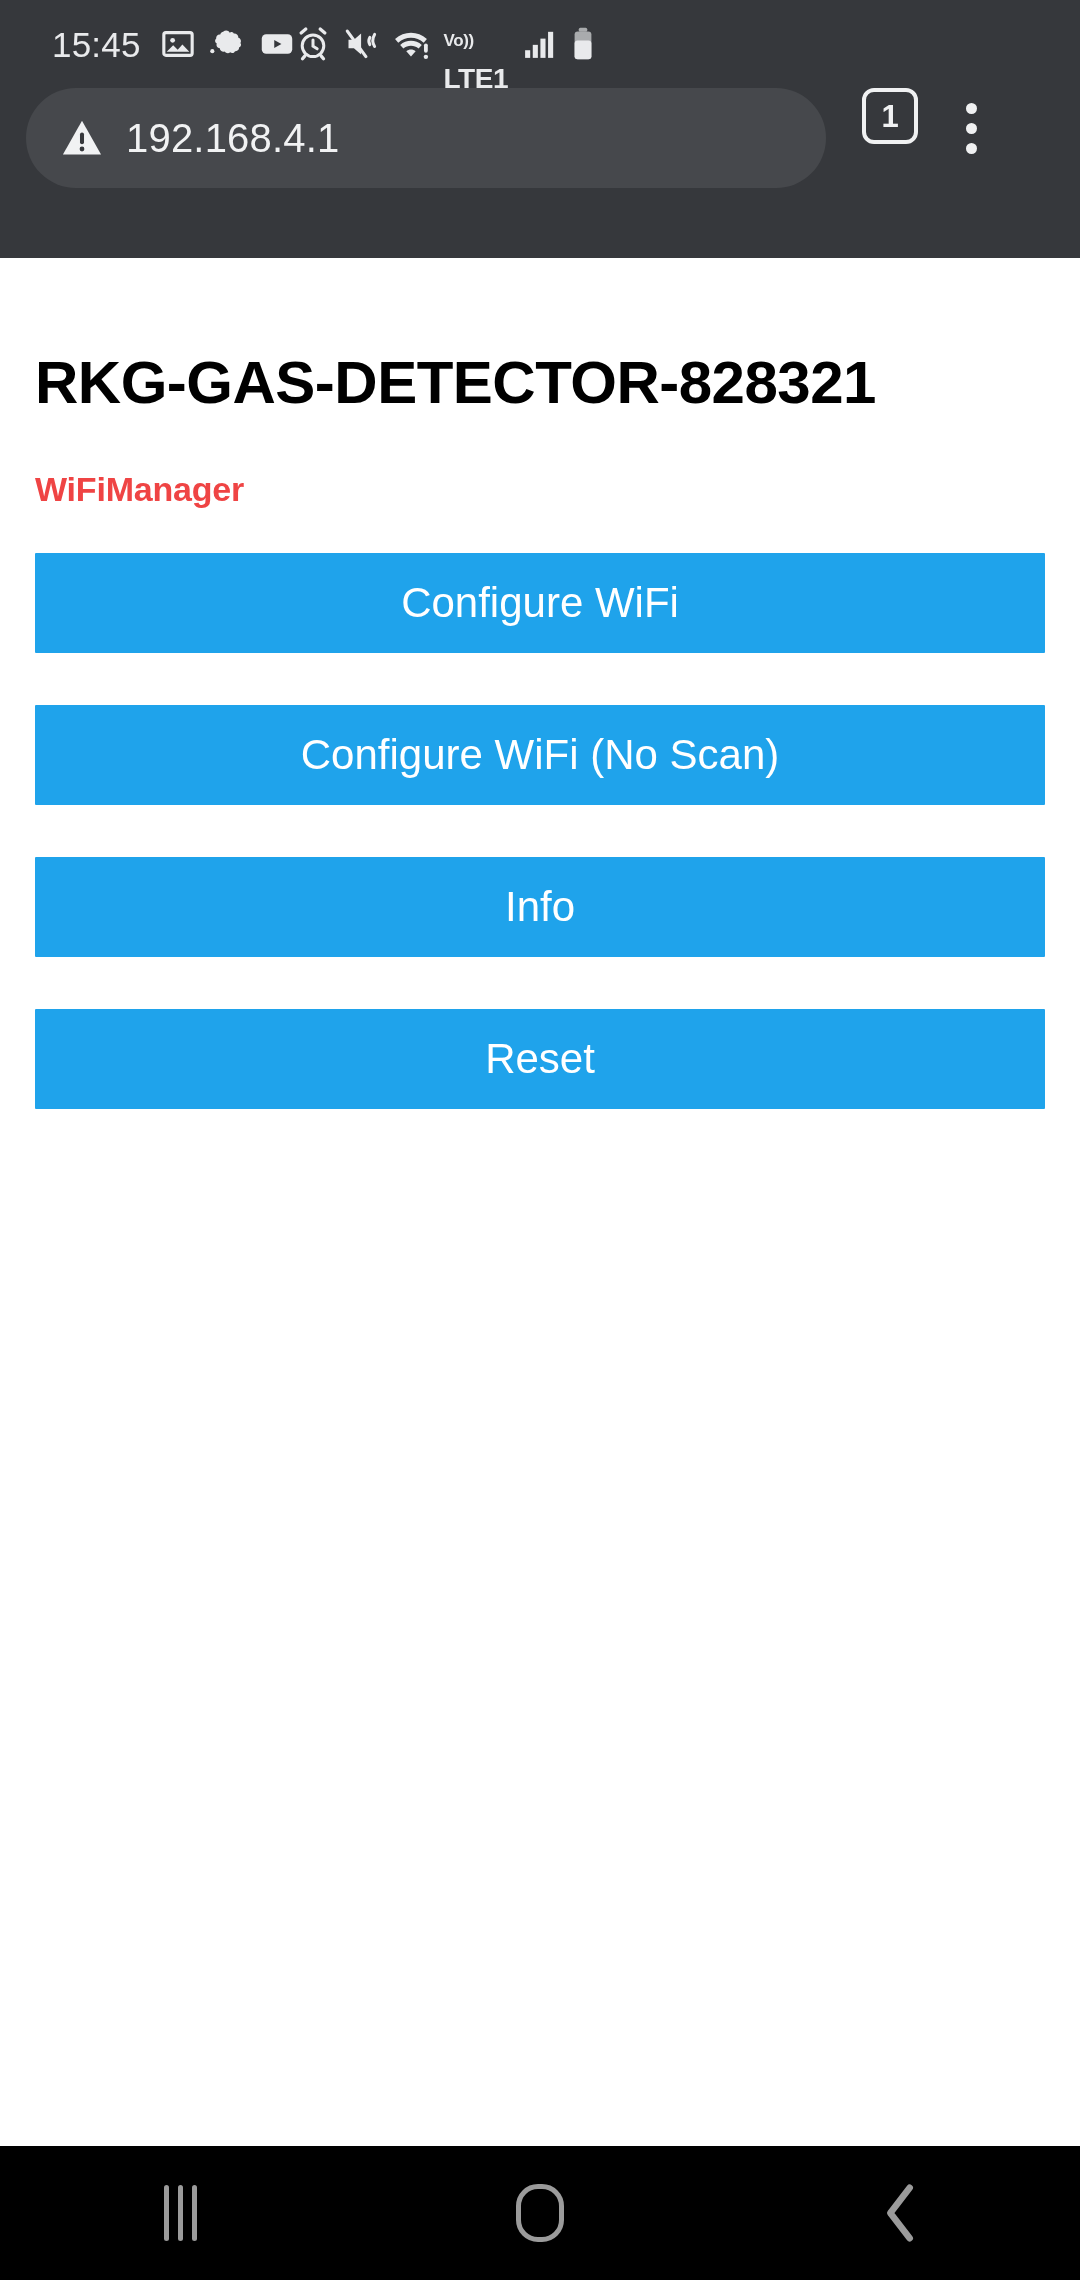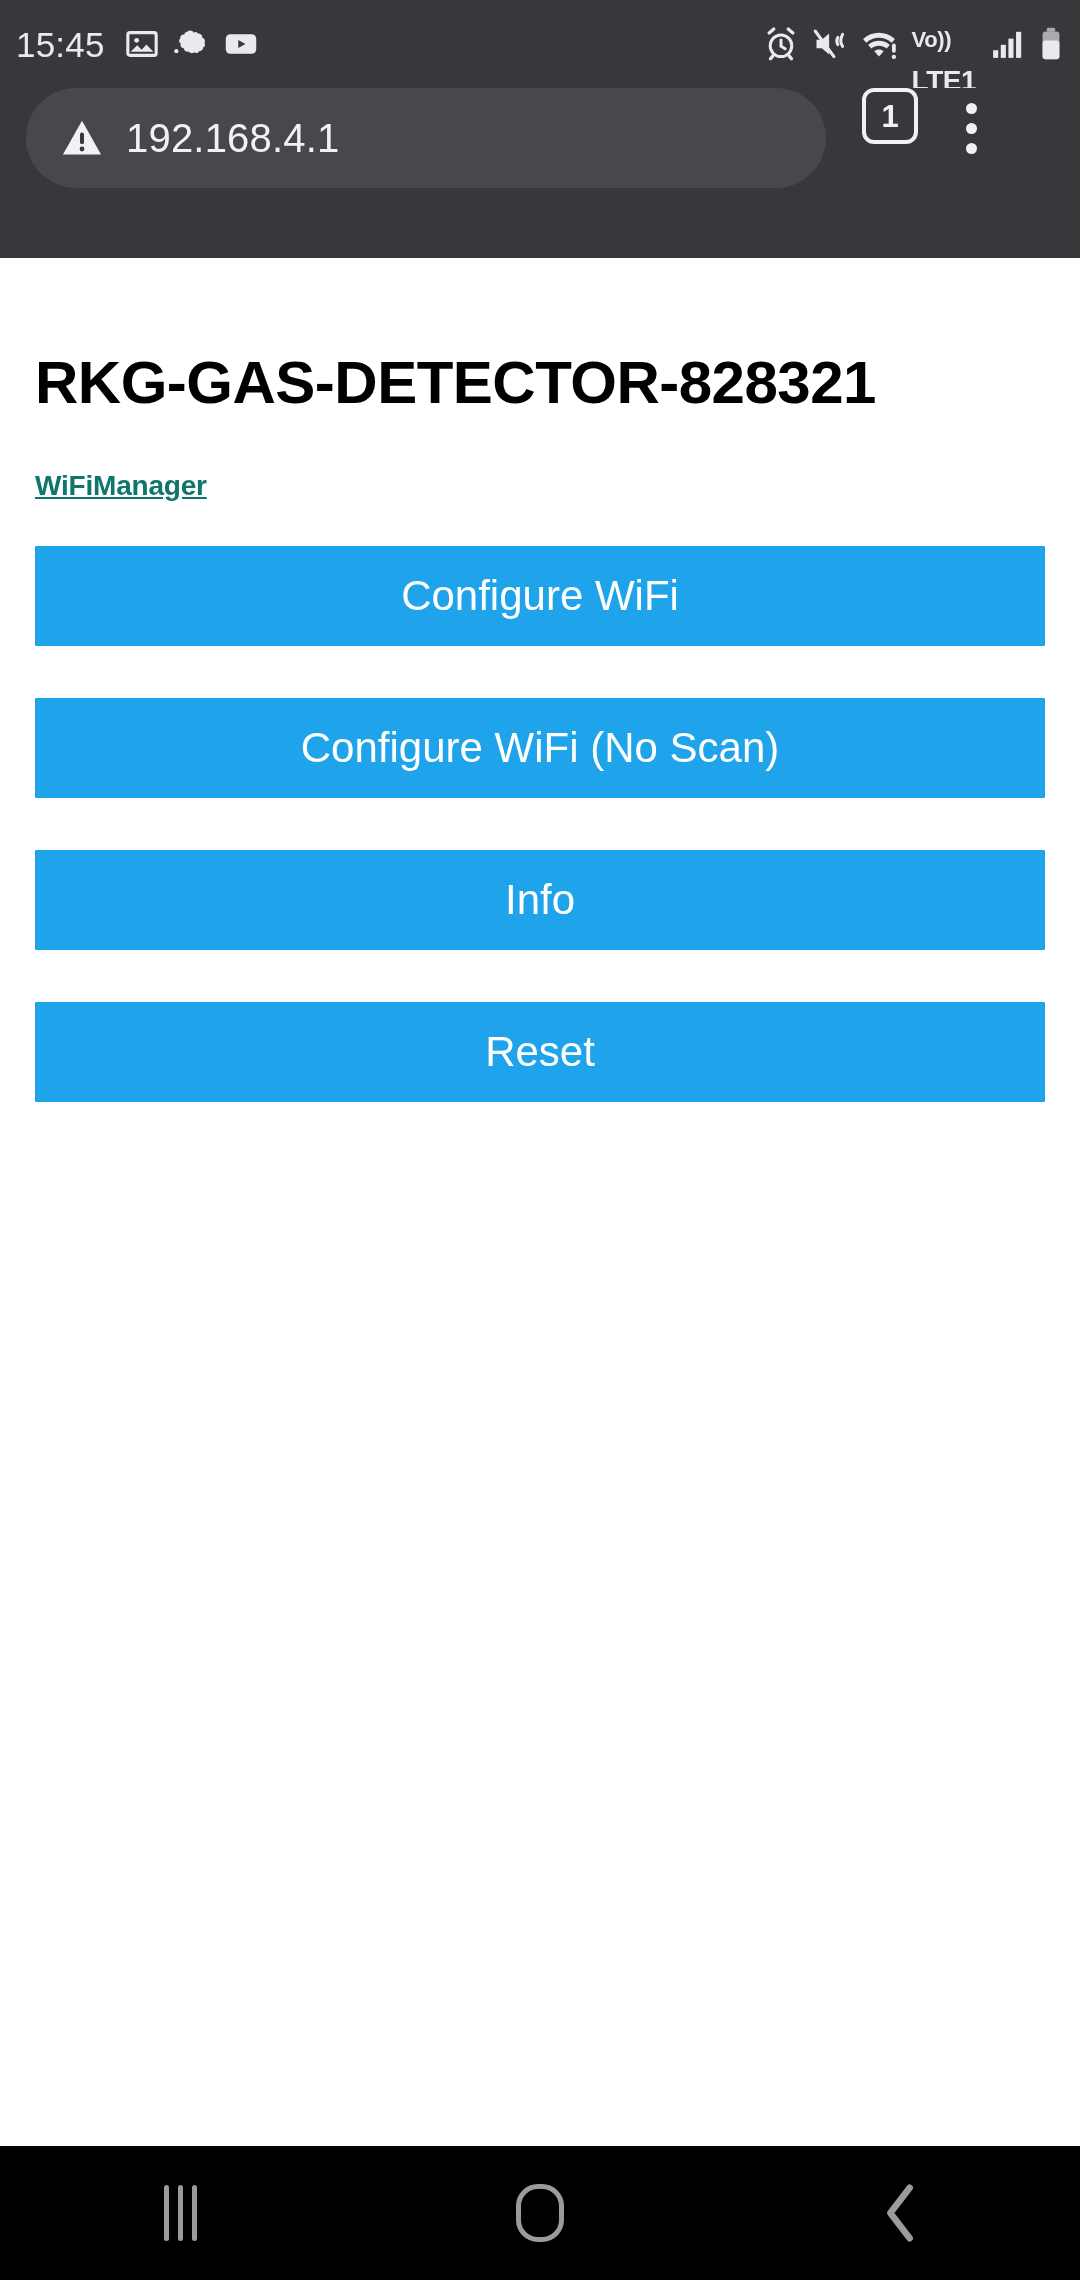--- a/index.html
+++ b/index.html
@@ -8,22 +8,22 @@
     background:#ffffff;
     font-family:"Liberation Sans", sans-serif;
     overflow:hidden;
   }
   #screen { position:relative; width:1080px; height:2280px; overflow:hidden; }
 
   
   .statusbar {
     position:absolute; top:0; left:0; width:1080px; height:88px;
     background:#36383c;
-    display:flex; align-items:center; justify-content:space-between;
-    padding:0 16px;
+    display:flex; align-items:center; justify-content:flex-start;
+    padding:0 52px;
   }
   .sb-left { display:flex; align-items:center; gap:14px; }
   .sb-clock {
     color:#e9eaec; font-size:35px; font-weight:400;
     letter-spacing:0.2px; line-height:1; padding-right:6px;
   }
   .sb-right { display:flex; align-items:center; gap:13px; }
   .sbicon { display:block; }
 
   
@@ -63,22 +63,22 @@
     position:absolute; top:258px; left:0; width:1080px; height:1888px;
     background:#ffffff; padding:0 35px;
   }
   .h1 {
     font-size:60px; font-weight:700; color:#000000;
     line-height:1.16; letter-spacing:-0.5px;
     padding-top:90px;
     word-break:break-word;
   }
   .h3 {
-    font-size:28px; font-weight:700; color:#0f766e;
-    padding-top:52px; letter-spacing:-0.2px;text-decoration:underline;
+    font-size:34px; font-weight:700; color:#ef4444;
+    padding-top:52px; letter-spacing:-0.2px;
   }
   .btnlist { padding-top:44px; display:flex; flex-direction:column; gap:52px; }
   .wmbtn {
     display:block; width:1010px; height:100px;
     background:#1fa3eb; color:#ffffff;
     border:none; border-radius:1px;
     font-family:"Liberation Sans", sans-serif;
     font-size:42px; font-weight:400;
     text-align:center; line-height:100px;
     cursor:pointer;
@@ -137,21 +137,21 @@
 
       <svg class="sbicon" width="38" height="36" viewBox="0 0 26 24">
         <path d="M1.4 8.6C4.6 5.8 8.3 4.3 12.3 4.3s7.7 1.5 10.9 4.3l-2.2 2.5c-2.5-2.2-5.5-3.4-8.7-3.4s-6.2 1.2-8.7 3.4z" fill="#e9eaec"></path>
         <path d="M4.9 12.6c2.1-1.8 4.7-2.8 7.4-2.8s5.3 1 7.4 2.8l-2.2 2.5c-1.5-1.2-3.3-1.9-5.2-1.9s-3.7.7-5.2 1.9z" fill="#e9eaec"></path>
         <path d="M12.3 20.6l-3.2-3.6c.9-.8 2-1.2 3.2-1.2s2.3.4 3.2 1.2z" fill="#e9eaec"></path>
         <rect x="21.2" y="11.6" width="2.6" height="6.4" rx="1.3" fill="#e9eaec"></rect>
         <circle cx="22.5" cy="20.8" r="1.5" fill="#e9eaec"></circle>
       </svg>
 
       <div style="display:flex;flex-direction:column;align-items:flex-start;line-height:1;color:#e9eaec;">
-        <span style="font-size:22px;font-weight:700;letter-spacing:-0.4px;margin-top:36px;">Vo))</span>
+        <span style="font-size:17px;font-weight:700;letter-spacing:-0.4px;margin-top:36px;">Vo))</span>
         <span style="font-size:28px;font-weight:700;letter-spacing:-0.5px;margin-top:16px;">LTE1</span>
       </div>
 
       <svg class="sbicon" width="36" height="34" viewBox="0 0 24 24">
         <rect x="2.2" y="16.4" width="3.6" height="5.4" fill="#e9eaec"></rect>
         <rect x="7.6" y="12.6" width="3.6" height="9.2" fill="#e9eaec"></rect>
         <rect x="13" y="8.2" width="3.6" height="13.6" fill="#e9eaec"></rect>
         <rect x="18.4" y="3.4" width="3.6" height="18.4" fill="#e9eaec"></rect>
       </svg>
 

